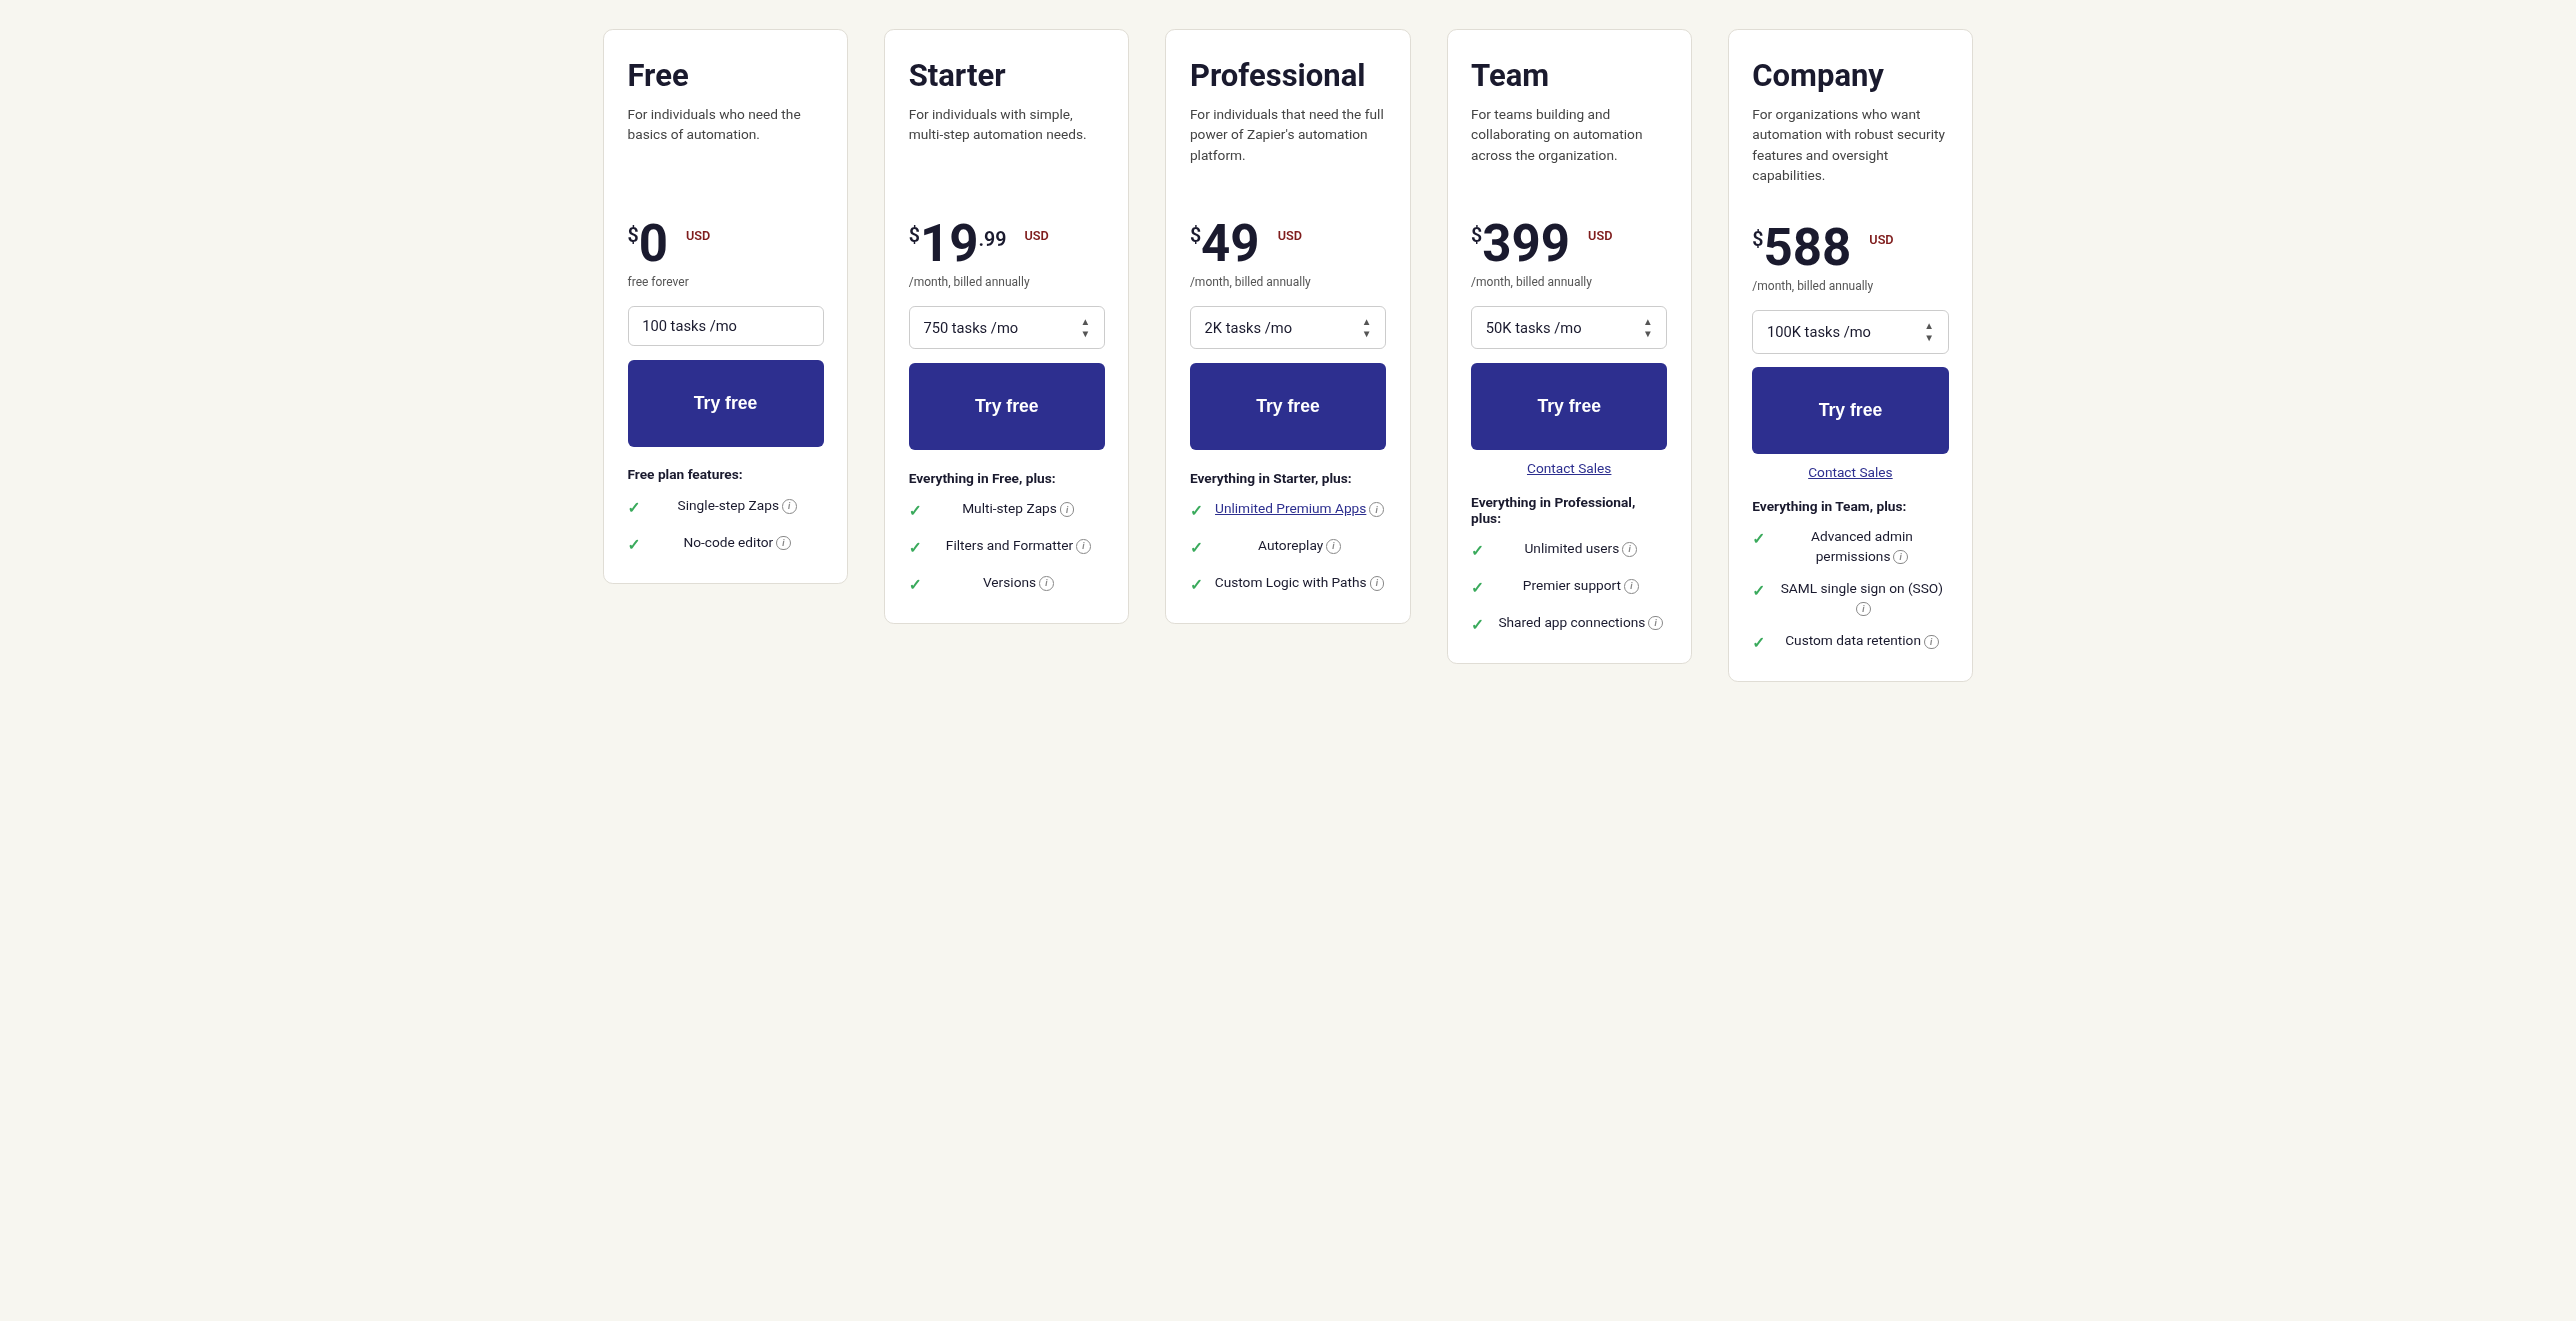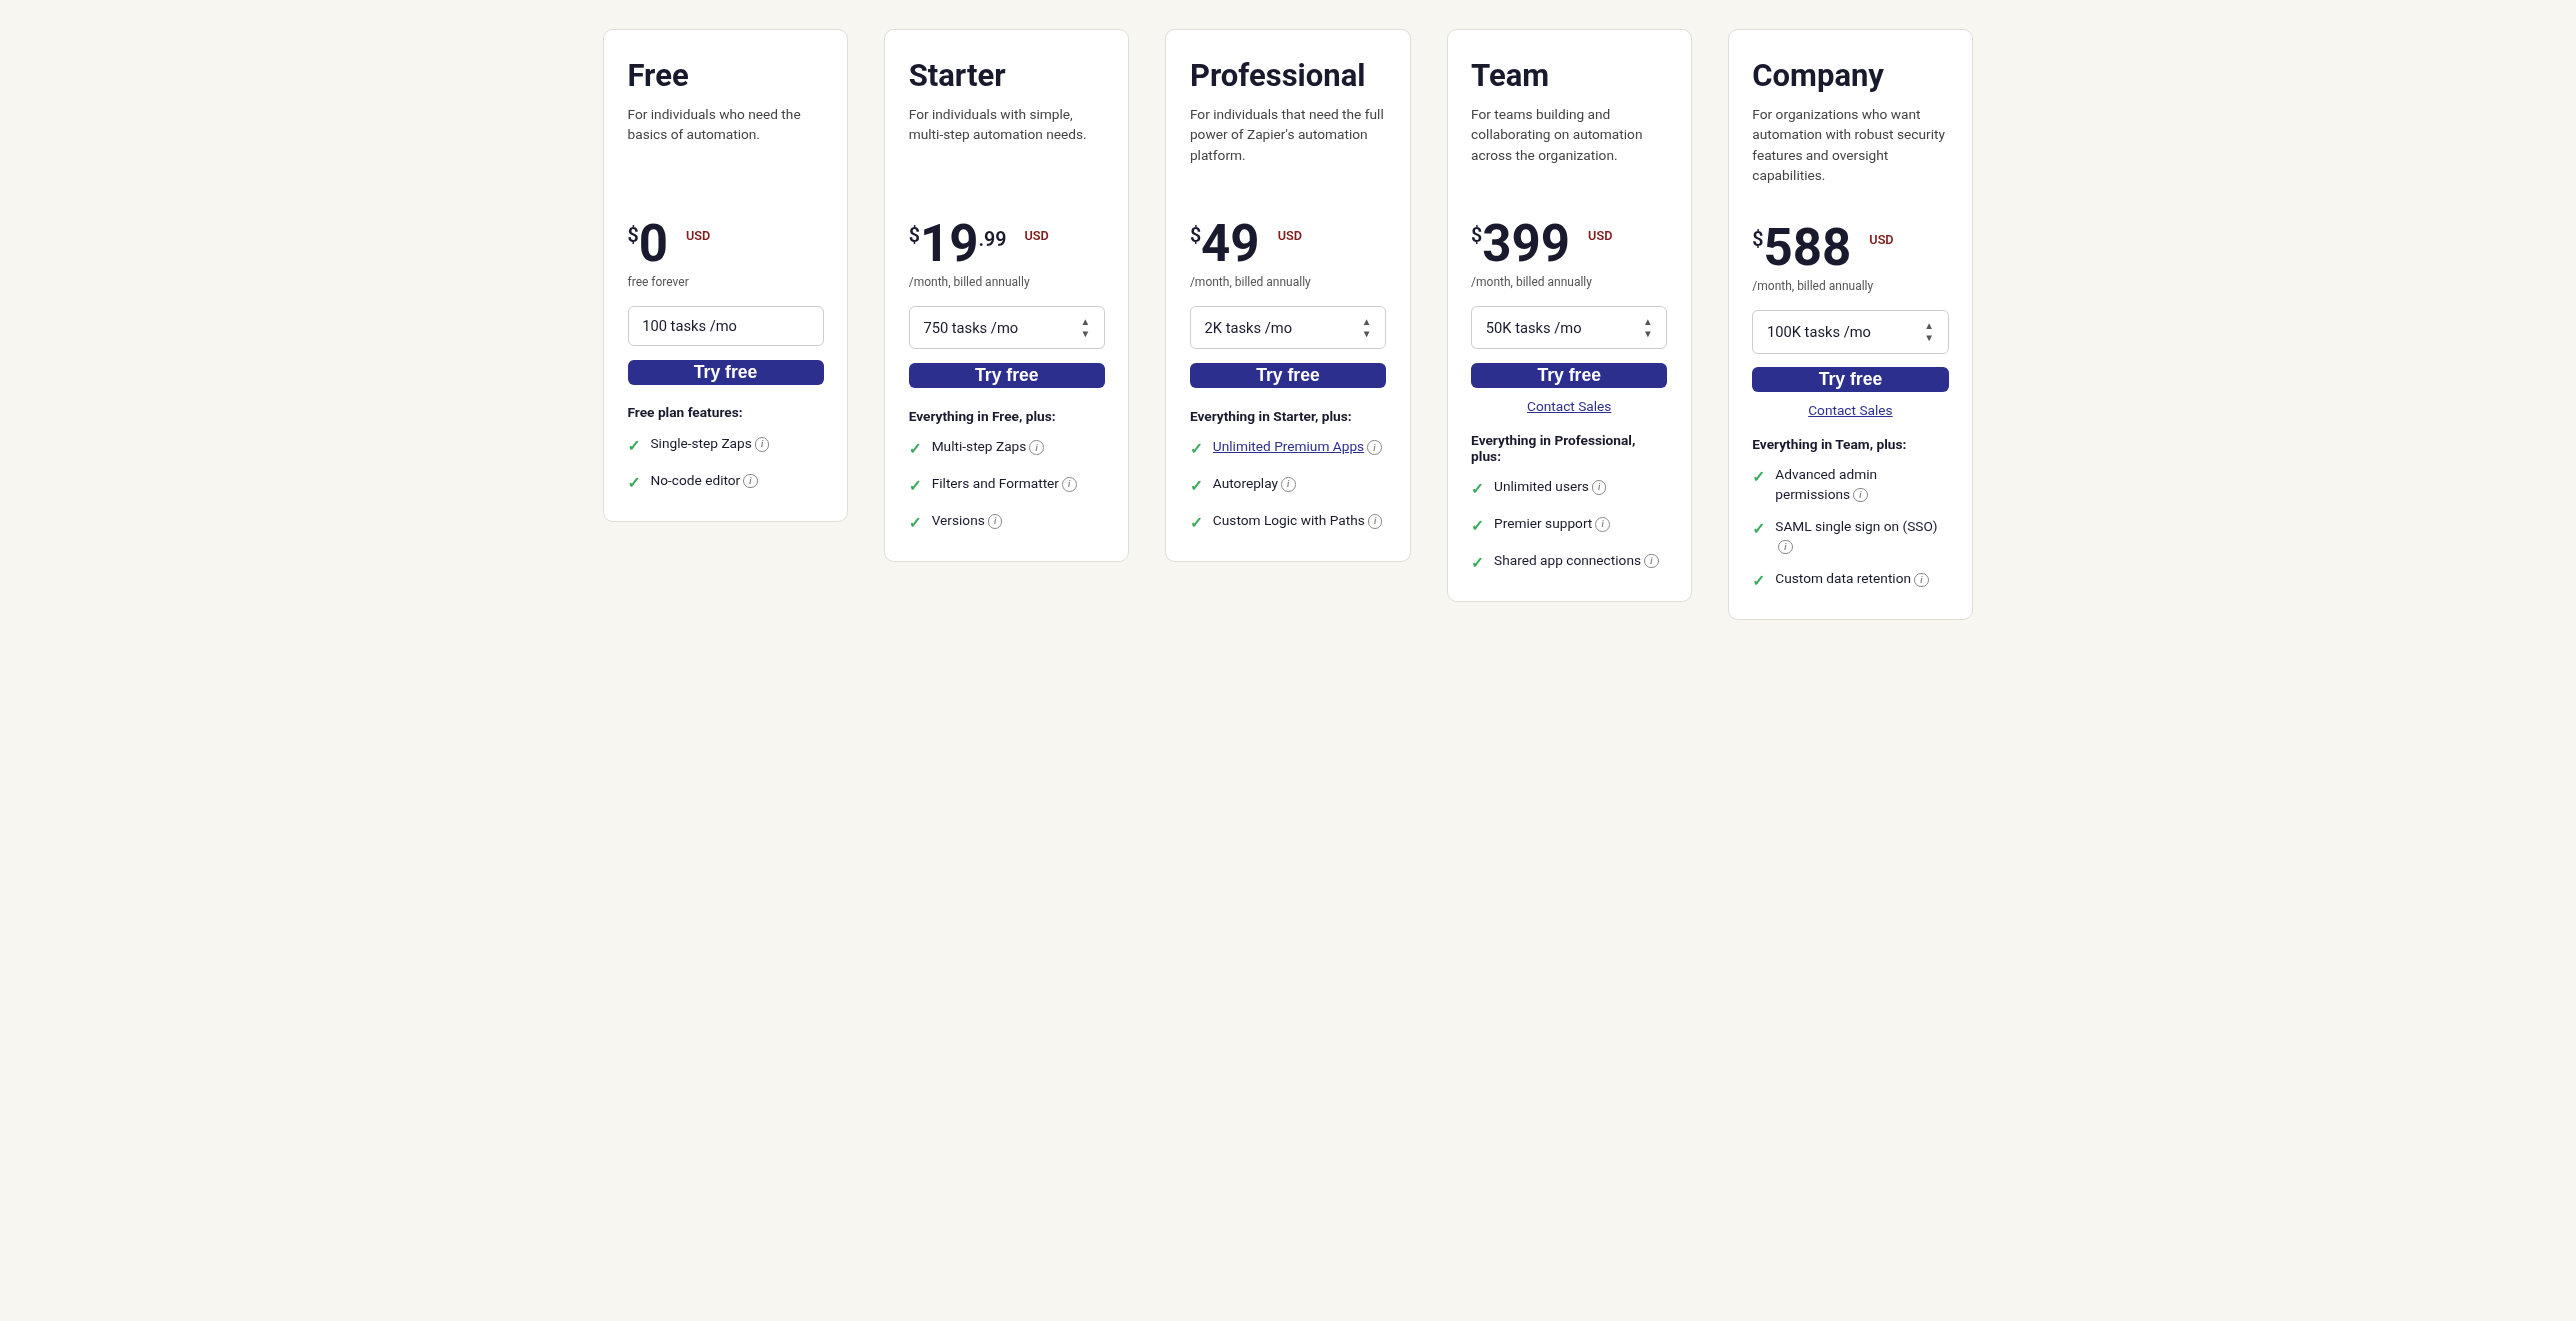--- a/index.html
+++ b/index.html
@@ -103,21 +103,21 @@
       font-size: 9.8px;
       color: #555;
       line-height: 1;
     }
     .try-free-btn {
       width: 100%;
       background: #2d2f8f;
       color: #fff;
       border: none;
       border-radius: 5.9px;
-      padding: 2px;
+      padding: 33px;
       font-size: 17.6px;
       font-weight: 600;
       cursor: pointer;
       margin-bottom: 9.8px;
     }
     .contact-sales-link {
       display: block;
       text-align: center;
       color: #2d2f8f;
       font-size: 13.7px;
@@ -148,20 +148,21 @@
     }
     .check-icon {
       color: #3aaa5c;
       font-size: 15.7px;
       font-weight: 700;
       margin-top: 1px;
       flex-shrink: 0;
     }
     .feature-text {
       flex: 1;
+      text-align: center;
     }
     .feature-text a {
       color: #2d2f8f;
       text-decoration: underline;
     }
     .info-icon {
       display: inline-flex;
       align-items: center;
       justify-content: center;
       width: 14.7px;

